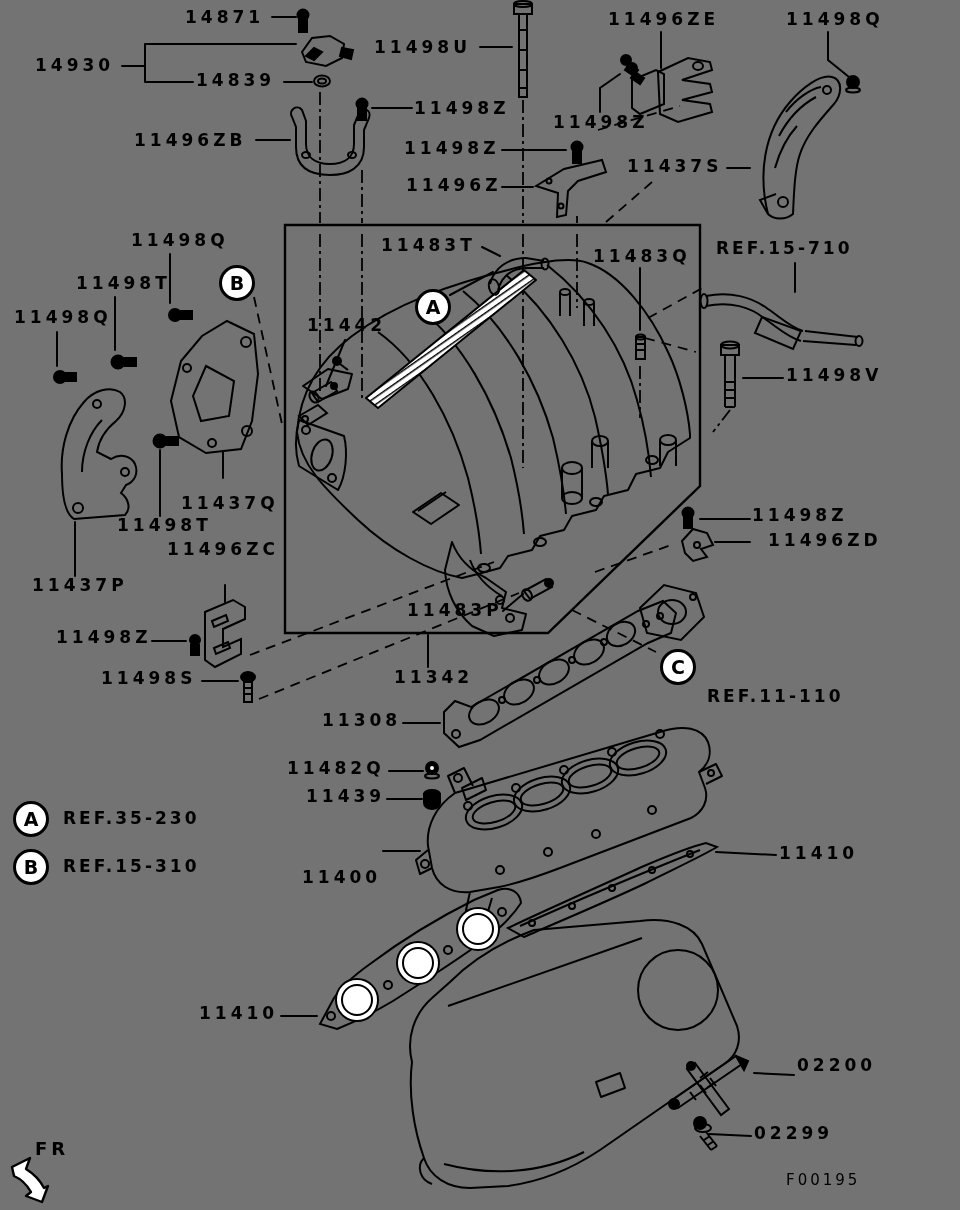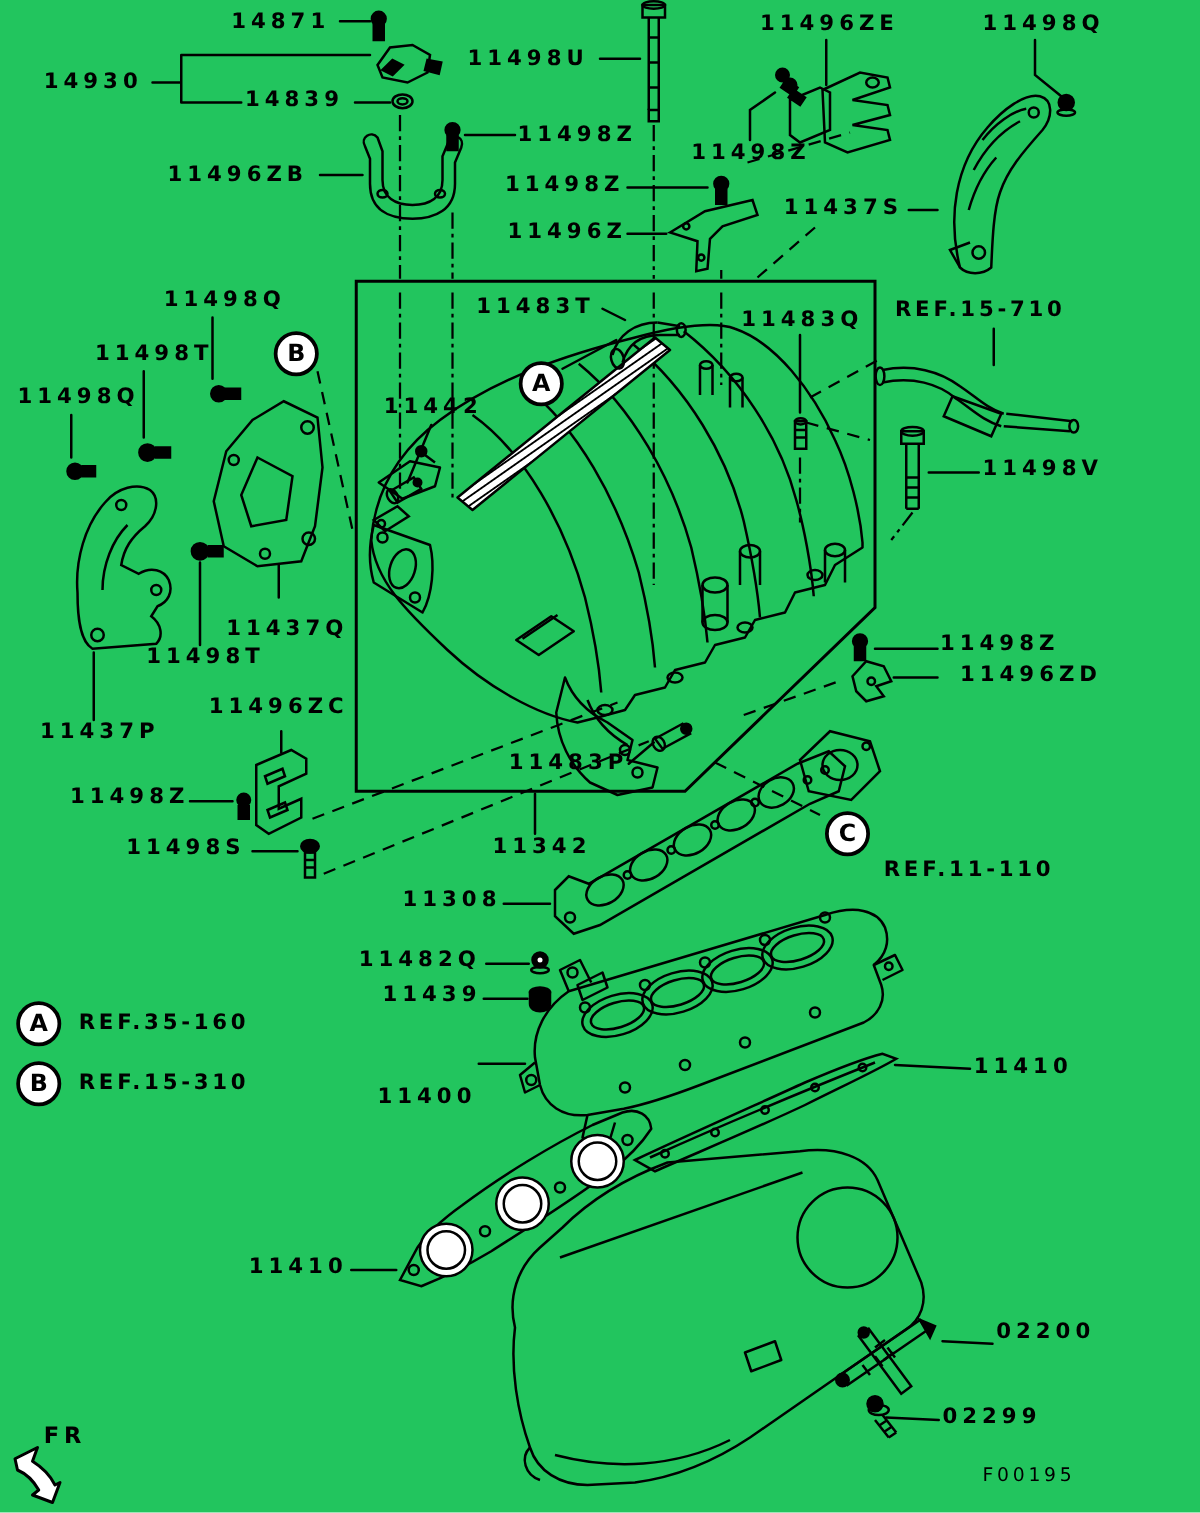--- a/index.html
+++ b/index.html
@@ -1,17 +1,17 @@
 <!DOCTYPE html>
 <html><head>
 <meta charset="utf-8">
 <style>
   html,body{margin:0;padding:0;background:#fff;}
   body{width:960px;height:1210px;font-family:"DejaVu Sans",sans-serif;}
-  #stage{position:relative;width:960px;height:1210px;background:#22c55e;overflow:hidden;}
+  #stage{position:relative;width:960px;height:1210px;background:#737373;overflow:hidden;}
   #drawing{position:absolute;left:0;top:0;}
   .label{position:absolute;font-weight:bold;font-size:17px;line-height:19px;
          letter-spacing:4px;color:#000;white-space:nowrap;}
   .ref{letter-spacing:3px;}
   .callout{position:absolute;width:36px;height:36px;border:3px solid #000;border-radius:50%;
            display:flex;align-items:center;justify-content:center;
            font-weight:bold;font-size:19px;color:#000;background:#fff;box-sizing:border-box;}
   .fig-code{position:absolute;font-weight:normal;font-size:15px;letter-spacing:3px;color:#000;}
   .fr-label{position:absolute;font-weight:bold;font-size:18px;letter-spacing:4px;color:#000;margin-left:24px;}
 </style>
@@ -393,21 +393,21 @@
   <div class="label" style="left:76px;top:274px">11498T</div>
   <div class="label" style="left:14px;top:308px">11498Q</div>
   <div class="label" style="left:381px;top:236px">11483T</div>
   <div class="label" style="left:593px;top:247px">11483Q</div>
   <div class="label ref" style="left:716px;top:239px">REF.15-710</div>
   <div class="label" style="left:307px;top:316px">11442</div>
   <div class="label" style="left:786px;top:366px">11498V</div>
   <div class="label" style="left:181px;top:494px">11437Q</div>
   <div class="label" style="left:117px;top:516px">11498T</div>
   <div class="label" style="left:32px;top:576px">11437P</div>
-  <div class="label" style="left:167px;top:556px">11496ZC</div>
+  <div class="label" style="left:167px;top:540px">11496ZC</div>
   <div class="label" style="left:56px;top:628px">11498Z</div>
   <div class="label" style="left:101px;top:669px">11498S</div>
   <div class="label" style="left:407px;top:601px">11483P</div>
   <div class="label" style="left:752px;top:506px">11498Z</div>
   <div class="label" style="left:768px;top:531px">11496ZD</div>
   <div class="label" style="left:394px;top:668px">11342</div>
   <div class="label" style="left:322px;top:711px">11308</div>
   <div class="label" style="left:287px;top:759px">11482Q</div>
   <div class="label" style="left:306px;top:787px">11439</div>
   <div class="label" style="left:302px;top:868px">11400</div>
@@ -415,20 +415,20 @@
   <div class="label" style="left:199px;top:1004px">11410</div>
   <div class="label" style="left:797px;top:1056px">02200</div>
   <div class="label" style="left:754px;top:1124px">02299</div>
 
   <div class="callout" style="left:415px;top:289px">A</div>
   <div class="callout" style="left:219px;top:265px">B</div>
   <div class="callout" style="left:660px;top:649px">C</div>
   <div class="label ref" style="left:707px;top:687px">REF.11-110</div>
 
   <div class="callout" style="left:13px;top:801px">A</div>
-  <div class="label ref" style="left:63px;top:809px">REF.35-160</div>
+  <div class="label ref" style="left:63px;top:809px">REF.35-230</div>
   <div class="callout" style="left:13px;top:849px">B</div>
   <div class="label ref" style="left:63px;top:857px">REF.15-310</div>
 
   <div class="fr-label" style="left:11px;top:1138px">FR</div>
   <div class="fig-code" style="left:786px;top:1171px">F00195</div>
 
 </div>
 
 </body></html>

